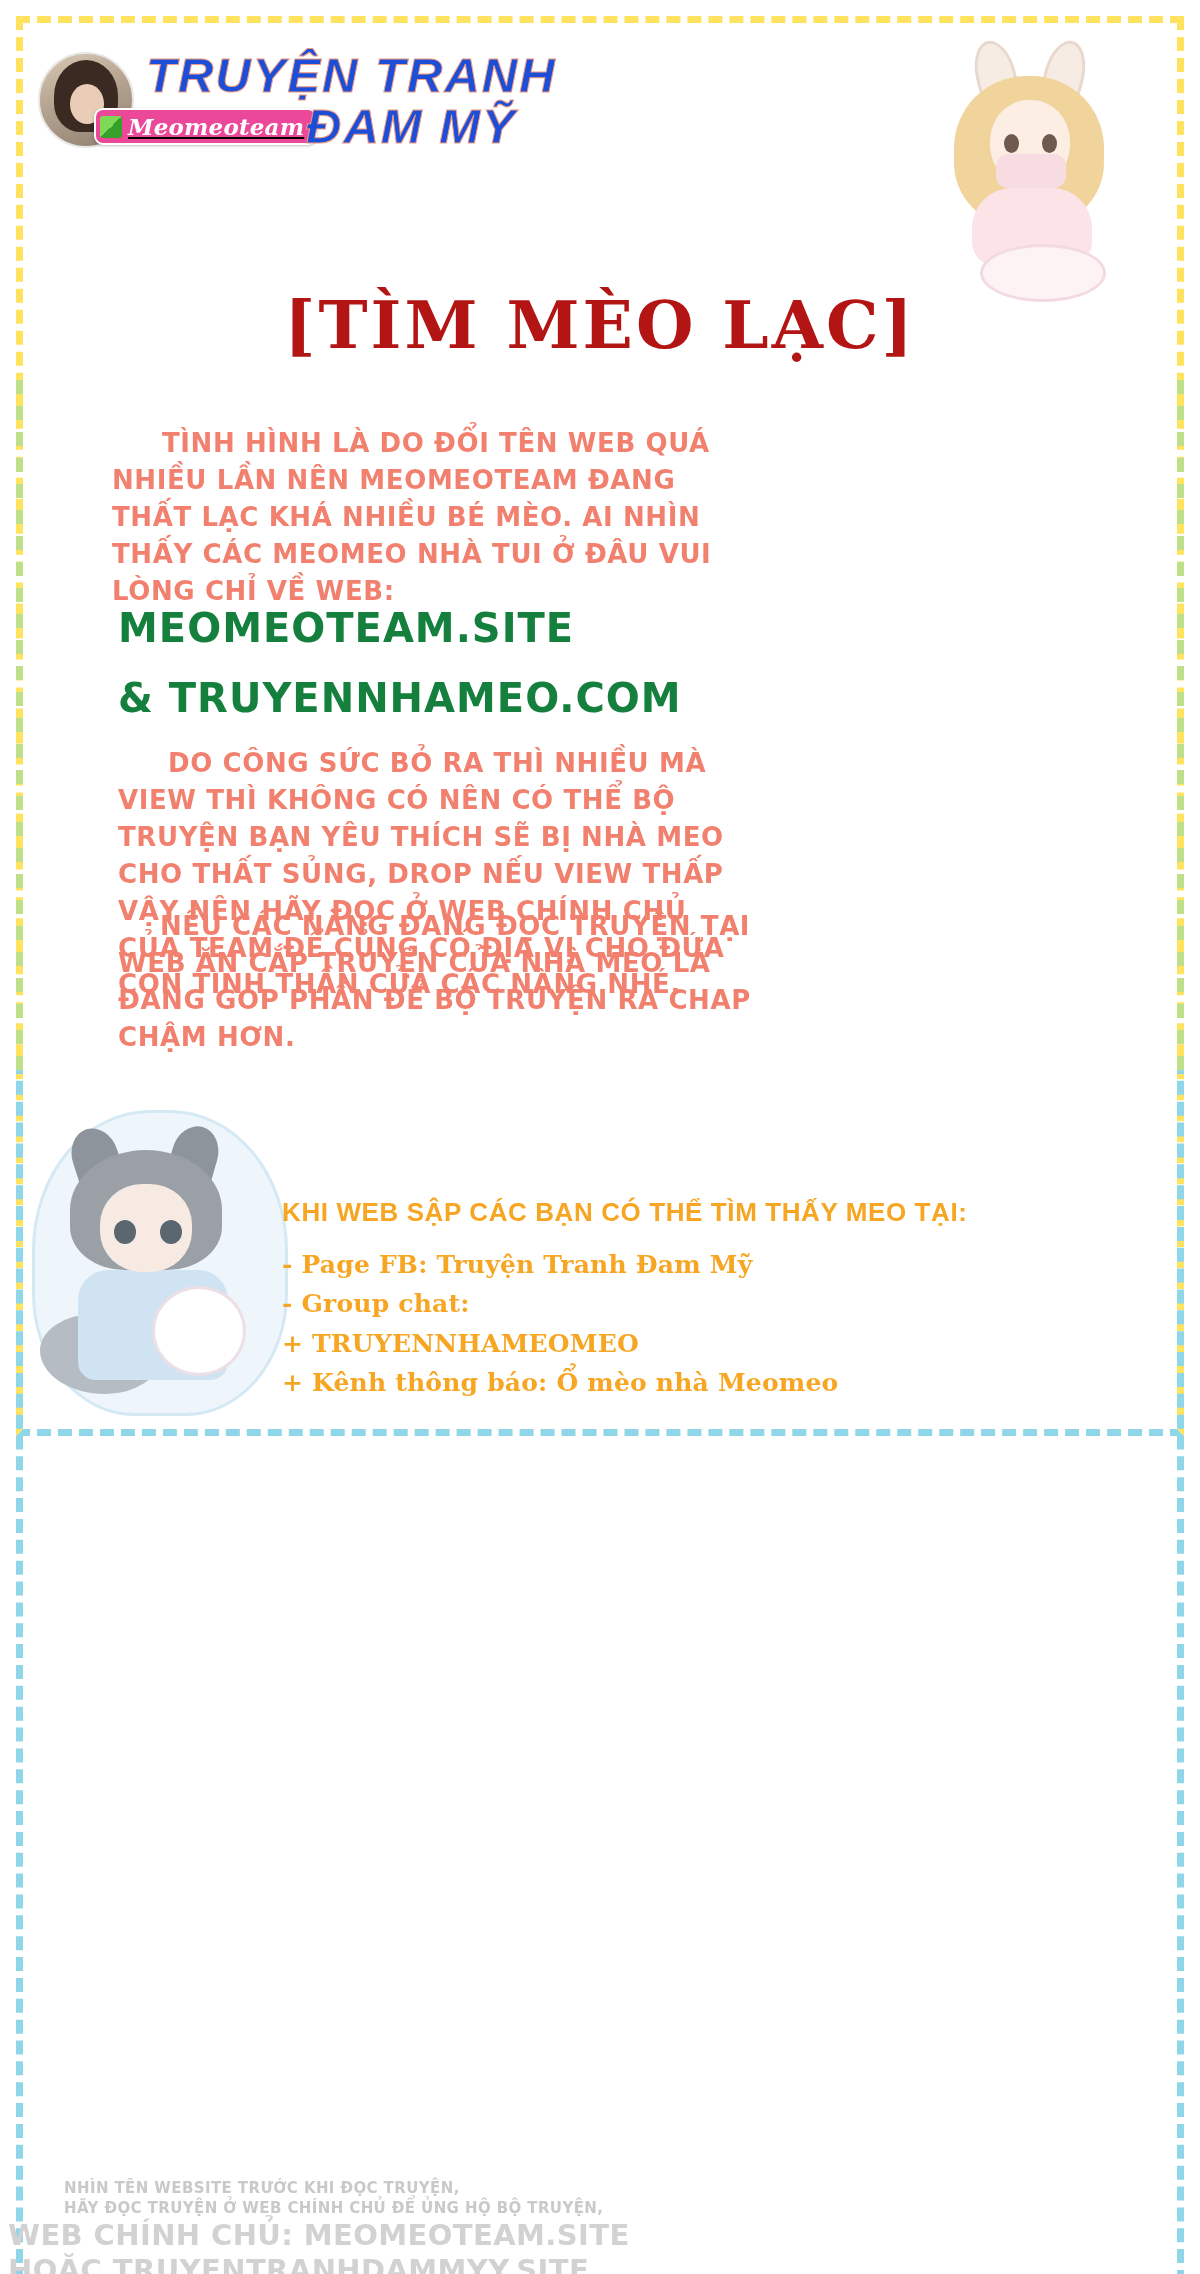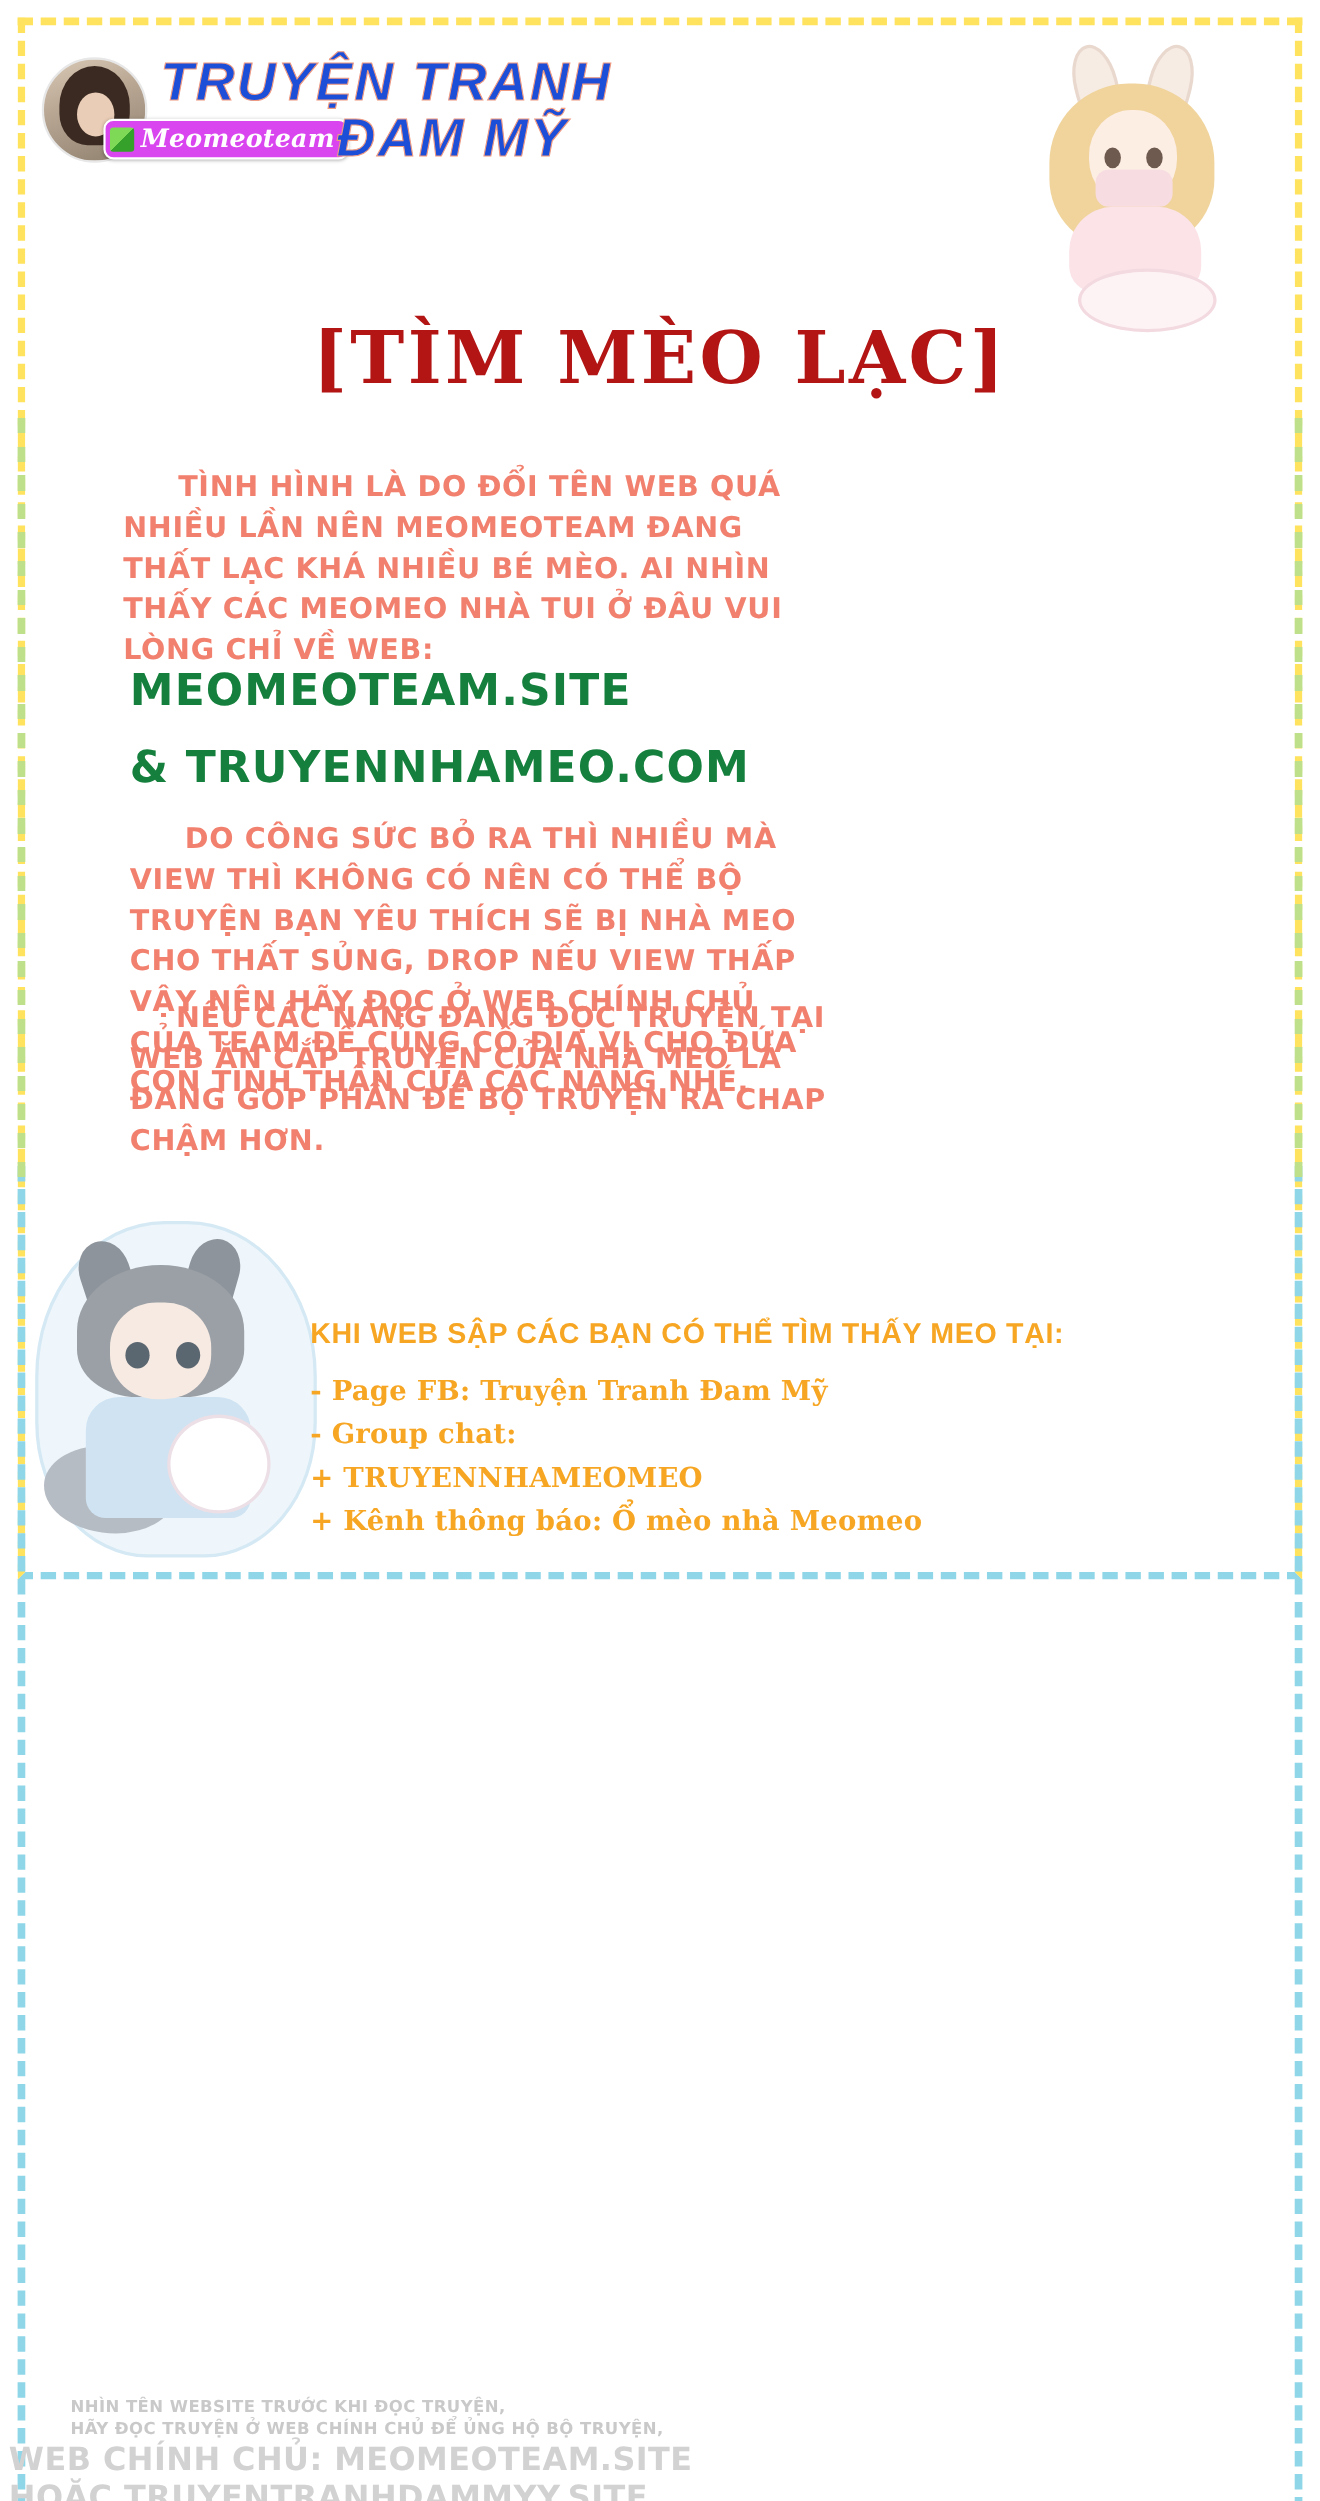--- a/index.html
+++ b/index.html
@@ -98,25 +98,26 @@
     width: 30px; height: 26px;
     background: radial-gradient(circle at 40% 40%, #f5d547 0 7px, transparent 8px),
                 radial-gradient(circle at 70% 60%, #f0c93c 0 6px, transparent 7px);
   }
   .brand-badge {
     position: absolute;
     left: 78px;
     top: 92px;
     display: flex;
     align-items: center;
-    background: #d946ef;
+    background: #ec4899;
     border: 2px solid #ffffff;
     border-radius: 9px;
     padding: 3px 11px 3px 4px;
     box-shadow: 0 1px 3px rgba(0,0,0,.25);
+    text-decoration: underline;
   }
   .brand-badge .leaf {
     width: 22px; height: 22px;
     margin-right: 6px;
     background: linear-gradient(135deg,#7ed957 0 50%, #35a02a 50% 100%);
     border-radius: 3px;
   }
   .brand-badge .txt {
     color: #ffffff;
     font-family: "DejaVu Serif", serif;

